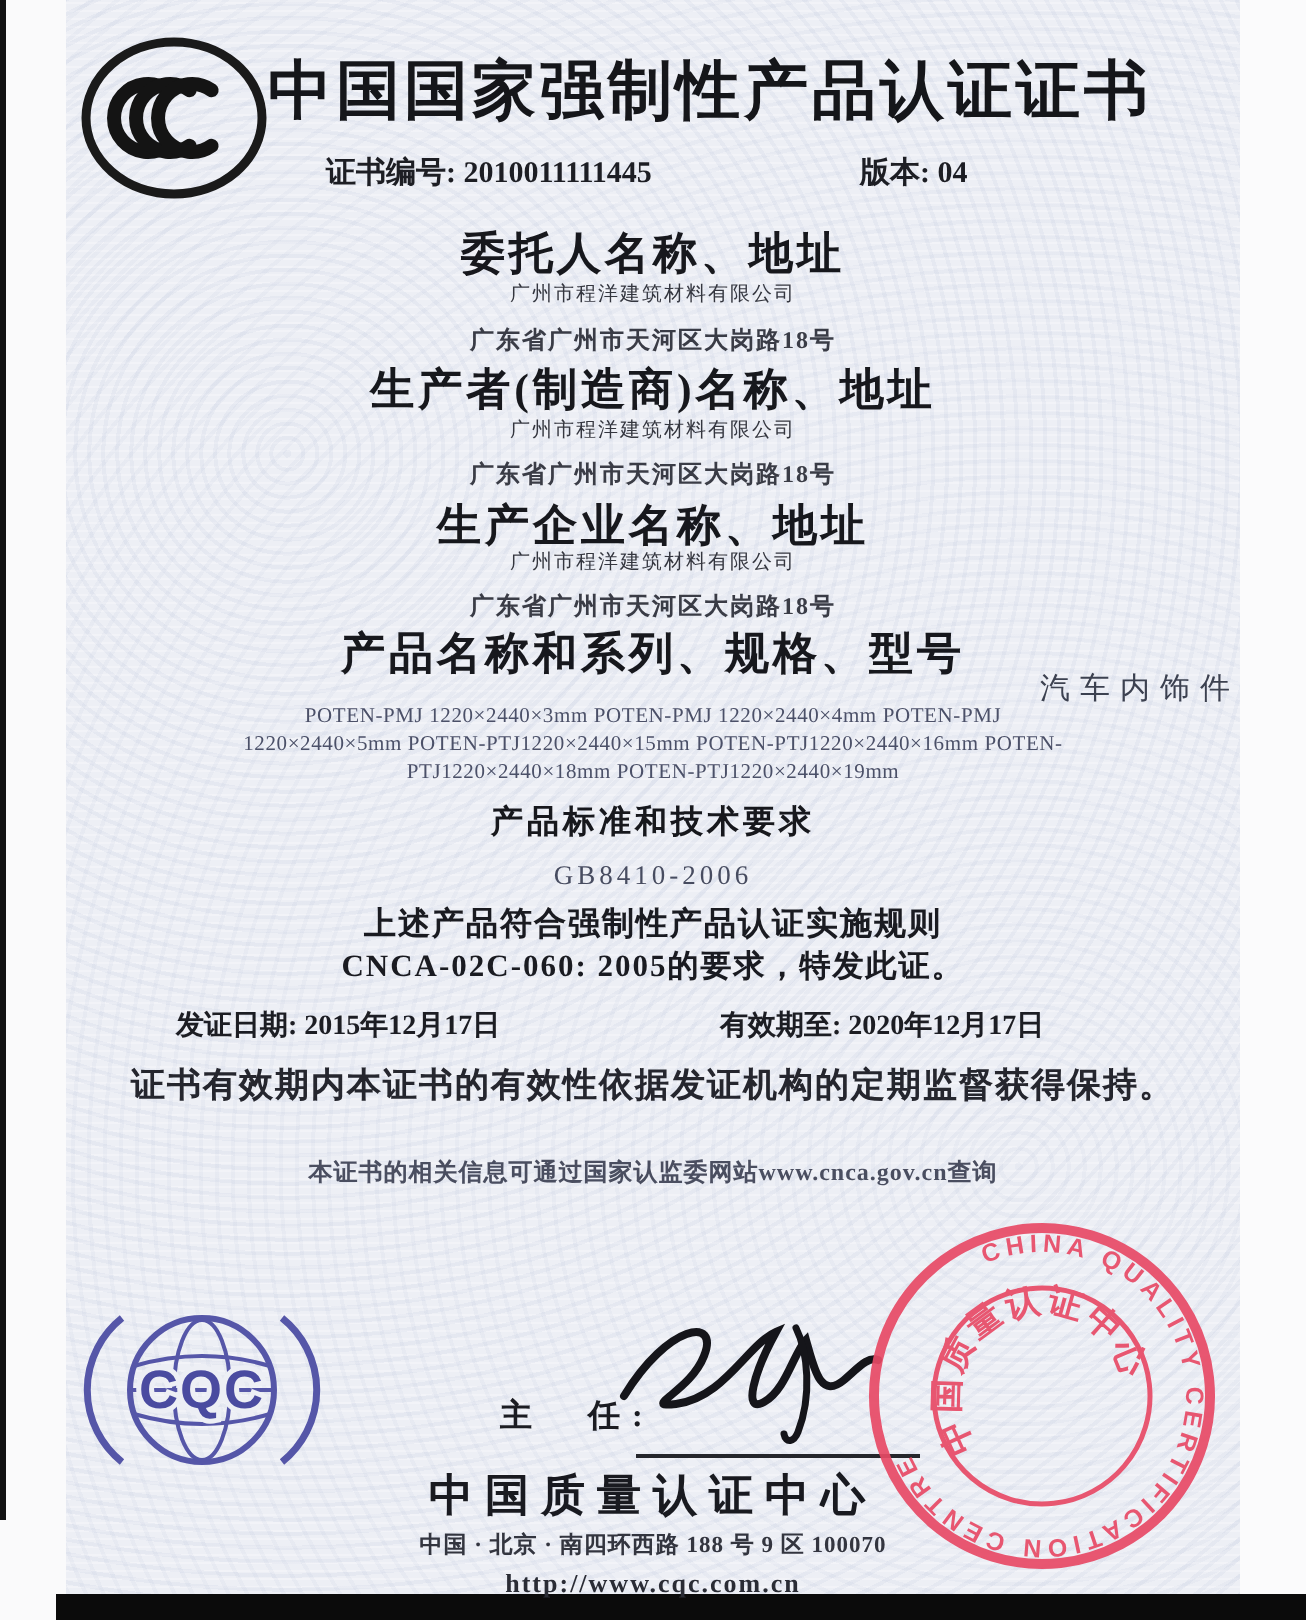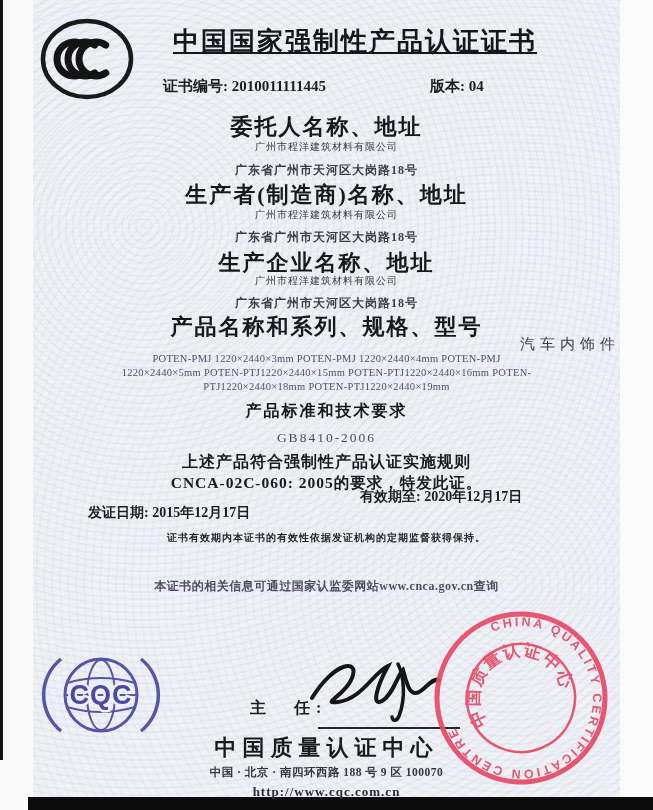--- a/index.html
+++ b/index.html
@@ -13,33 +13,33 @@
     font-family:"Liberation Serif", serif;
     color:#23242b;
   }
   .abs{position:absolute;}
   .row{left:33px;width:587px;text-align:center;}
   .margin-left{left:0;top:0;width:33px;height:810px;background:#fafafb;}
   .margin-right{left:620px;top:0;width:33px;height:810px;background:#fbfbfc;}
   .edge-line{left:0;top:0;width:3px;height:760px;background:#121212;}
   .bottom-strip{left:28px;top:797px;width:625px;height:13px;background:#0b0b0b;}
 
-  .title{left:130px;top:24px;width:450px;text-align:center;font-size:26px;font-weight:bold;letter-spacing:2px;color:#15161a;text-decoration:underline;}
+  .title{left:130px;top:24px;width:450px;text-align:center;font-size:32px;font-weight:bold;letter-spacing:2px;color:#15161a;}
   .certno{left:163px;top:77px;font-size:15px;font-weight:bold;color:#1d1e24;}
   .version{left:430px;top:77px;font-size:15px;font-weight:bold;color:#1d1e24;}
 
   .h-sec{font-size:22px;font-weight:bold;letter-spacing:2px;color:#17181d;}
   .t-name{font-size:10px;font-weight:normal;color:#34363f;letter-spacing:1px;}
   .t-addr{font-size:12px;font-weight:bold;color:#3a3c46;letter-spacing:1px;}
   .t-prod{font-size:15px;color:#3c4150;letter-spacing:5px;text-align:right;}
   .t-spec{font-size:10.5px;line-height:14px;color:#4b5068;letter-spacing:0.3px;}
   .t-std{font-size:13.5px;color:#474c60;letter-spacing:2px;}
   .t-stmt{font-size:16px;font-weight:bold;color:#1a1b21;letter-spacing:1px;}
   .t-date{font-size:14px;font-weight:bold;color:#1c1d23;}
-  .t-note{font-size:10px;font-weight:600;color:#25262e;letter-spacing:1px;}
+  .t-note{font-size:17px;font-weight:600;color:#25262e;letter-spacing:1px;}
   .t-note2{font-size:13.5px;font-weight:600;color:#2e3039;letter-spacing:1px;}
   .t-query{font-size:12px;font-weight:600;color:#4a4e60;letter-spacing:0.5px;}
 
   .director{left:250px;top:698px;font-size:16px;font-weight:bold;letter-spacing:6px;color:#1b1c22;}
   .sig-line{left:318px;top:727px;width:142px;border-top:2px solid #26272c;height:0;}
   .org-name{top:733px;font-size:22px;font-weight:bold;letter-spacing:6px;color:#191a20;}
   .address{top:765px;font-size:11.5px;font-weight:600;color:#33353f;letter-spacing:0.5px;}
   .website{top:784px;font-size:13px;font-weight:bold;color:#2a2c35;letter-spacing:1px;}
 
   .stamp-wrap{left:428px;top:608px;width:186px;height:180px;transform:rotate(-28deg);z-index:6;opacity:0.92;}
@@ -85,21 +85,21 @@
     <div>PTJ1220×2440×18mm POTEN-PTJ1220×2440×19mm</div>
   </div>
 
   <div class="abs row h-sec" style="top:401px;font-size:16px;">产品标准和技术要求</div>
   <div class="abs row t-std" style="top:430px;">GB8410-2006</div>
 
   <div class="abs row t-stmt" style="top:452px;">上述产品符合强制性产品认证实施规则</div>
   <div class="abs row t-stmt" style="top:473px;font-size:15.5px;">CNCA-02C-060: 2005的要求，特发此证。</div>
 
   <div class="abs t-date" style="left:88px;top:504px;">发证日期: 2015年12月17日</div>
-  <div class="abs t-date" style="left:360px;top:488px;">有效期至: 2020年12月17日</div>
+  <div class="abs t-date" style="left:360px;top:504px;">有效期至: 2020年12月17日</div>
 
   <div class="abs row t-note" style="top:531px;">证书有效期内本证书的有效性依据发证机构的定期监督获得保持。</div>
   <div class="abs row t-query" style="top:578px;">本证书的相关信息可通过国家认监委网站www.cnca.gov.cn查询</div>
 
   <svg class="abs" style="left:36px;top:645px;" width="130" height="100" viewBox="0 0 130 100">
     <path d="M25,14 A 46 46 0 0 0 25,86" fill="none" stroke="#5556a8" stroke-width="3.5"></path>
     <path d="M105,14 A 46 46 0 0 1 105,86" fill="none" stroke="#5556a8" stroke-width="3.5"></path>
     <circle cx="65" cy="50" r="36" fill="none" stroke="#5556a8" stroke-width="3"></circle>
     <ellipse cx="65" cy="50" rx="14" ry="35" fill="none" stroke="#5556a8" stroke-width="2"></ellipse>
     <path d="M31,38 Q65,28 99,38" fill="none" stroke="#5556a8" stroke-width="2"></path>

